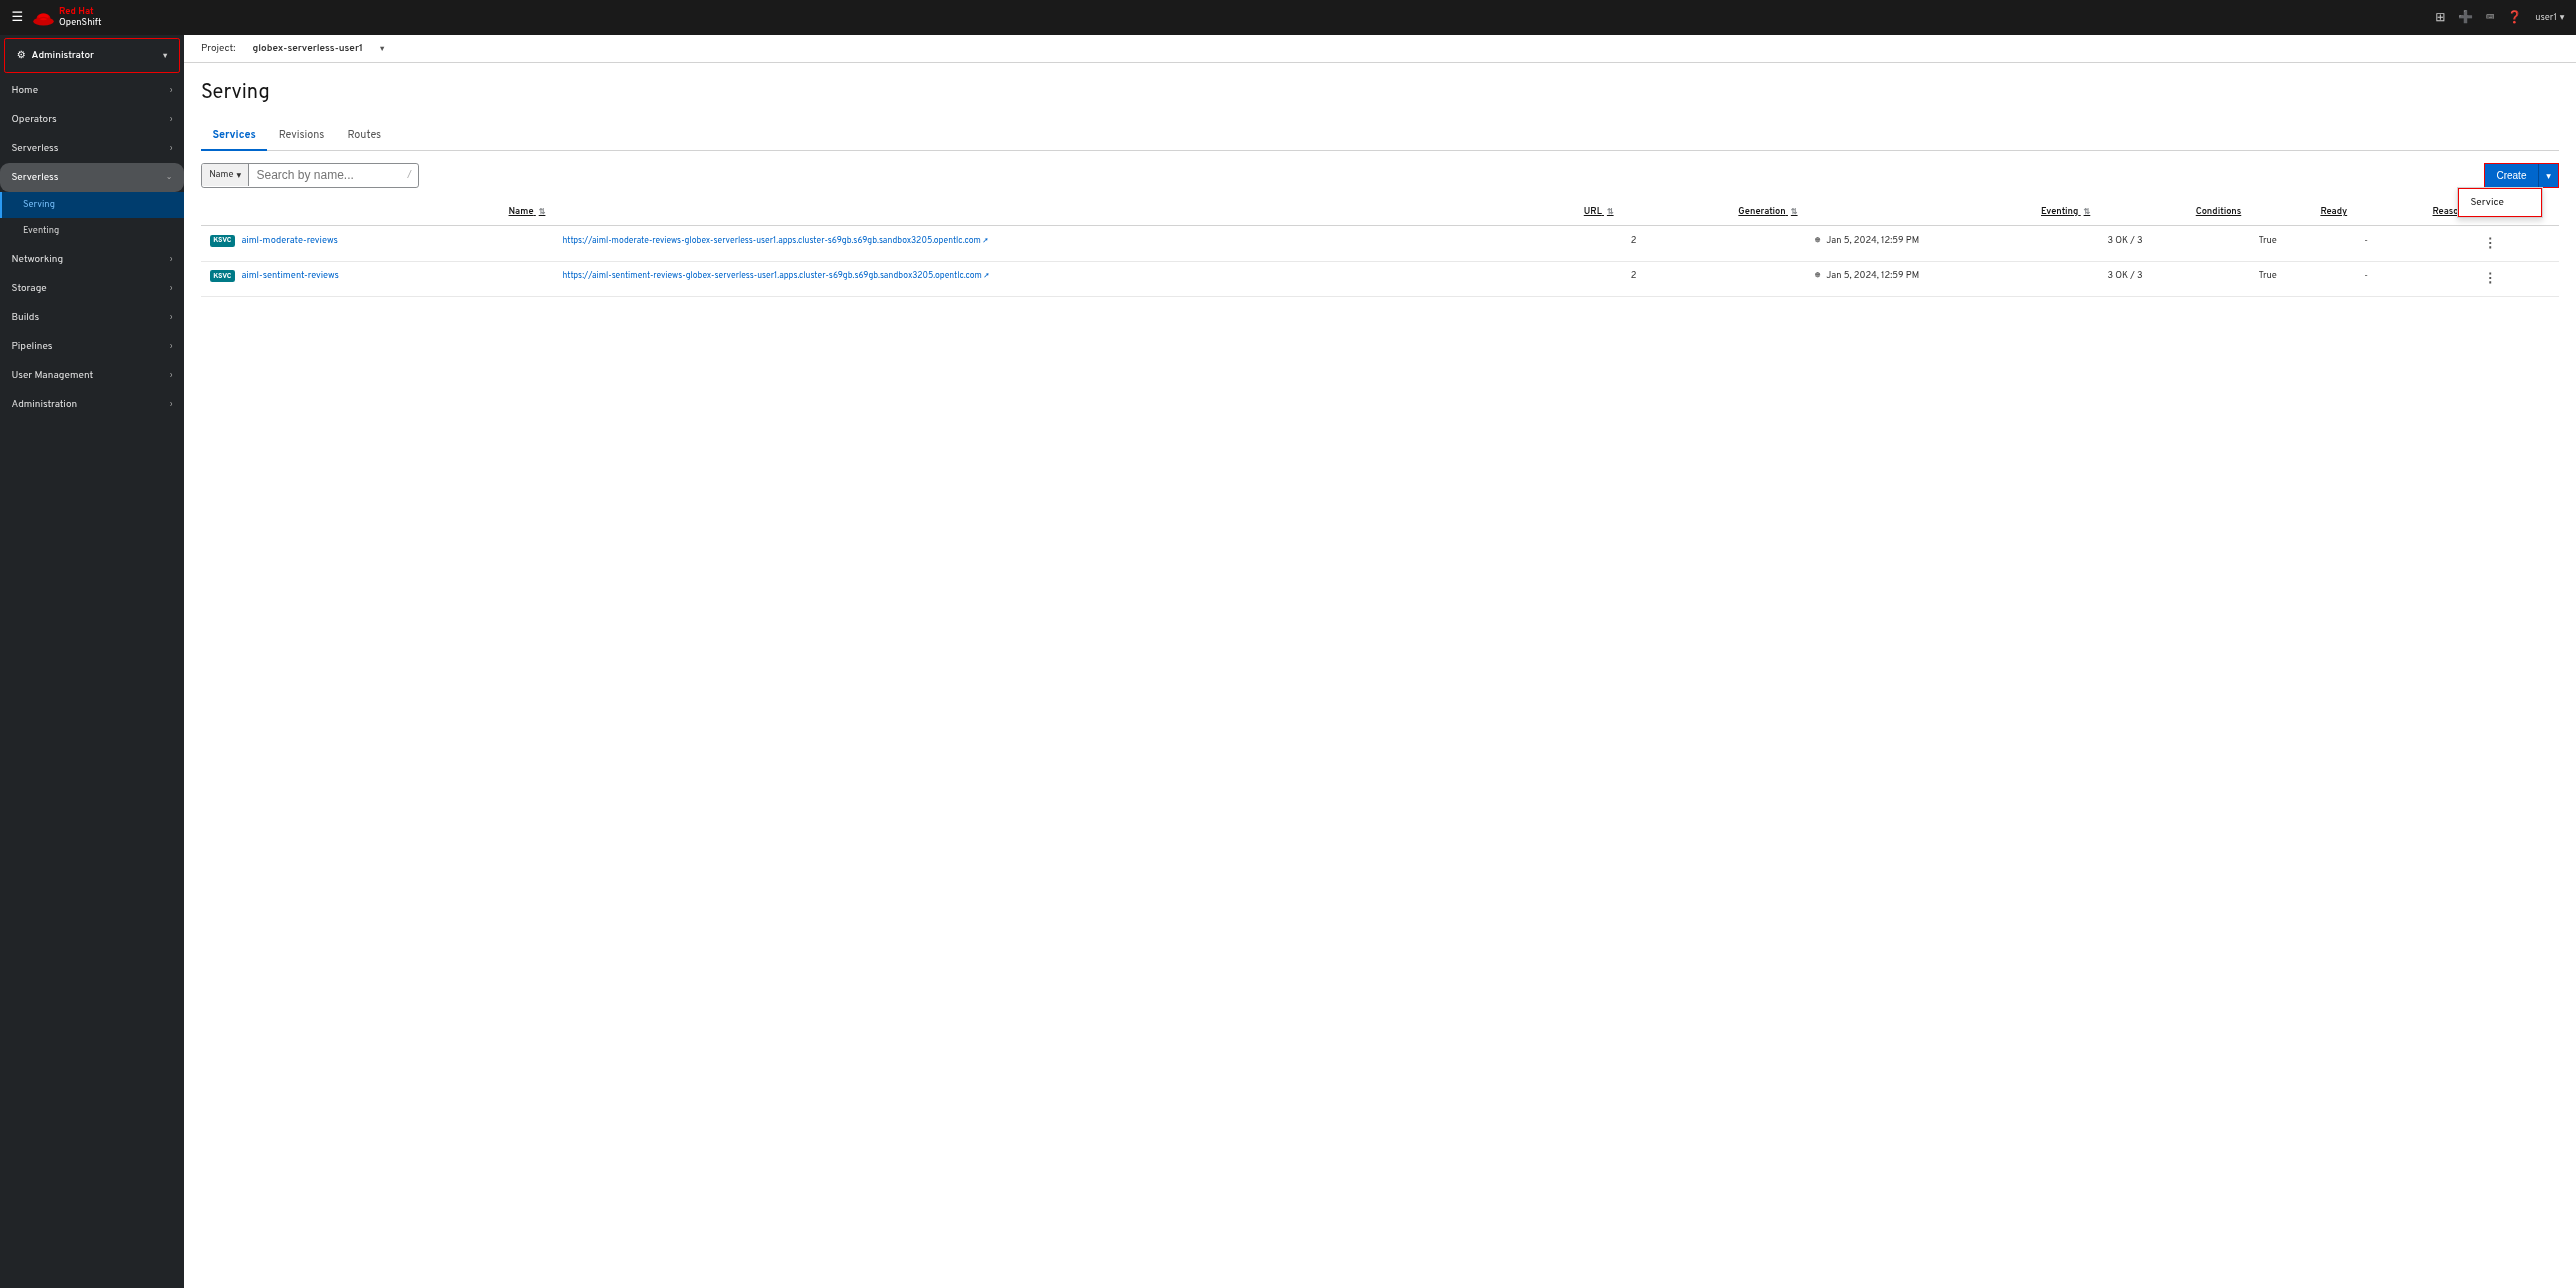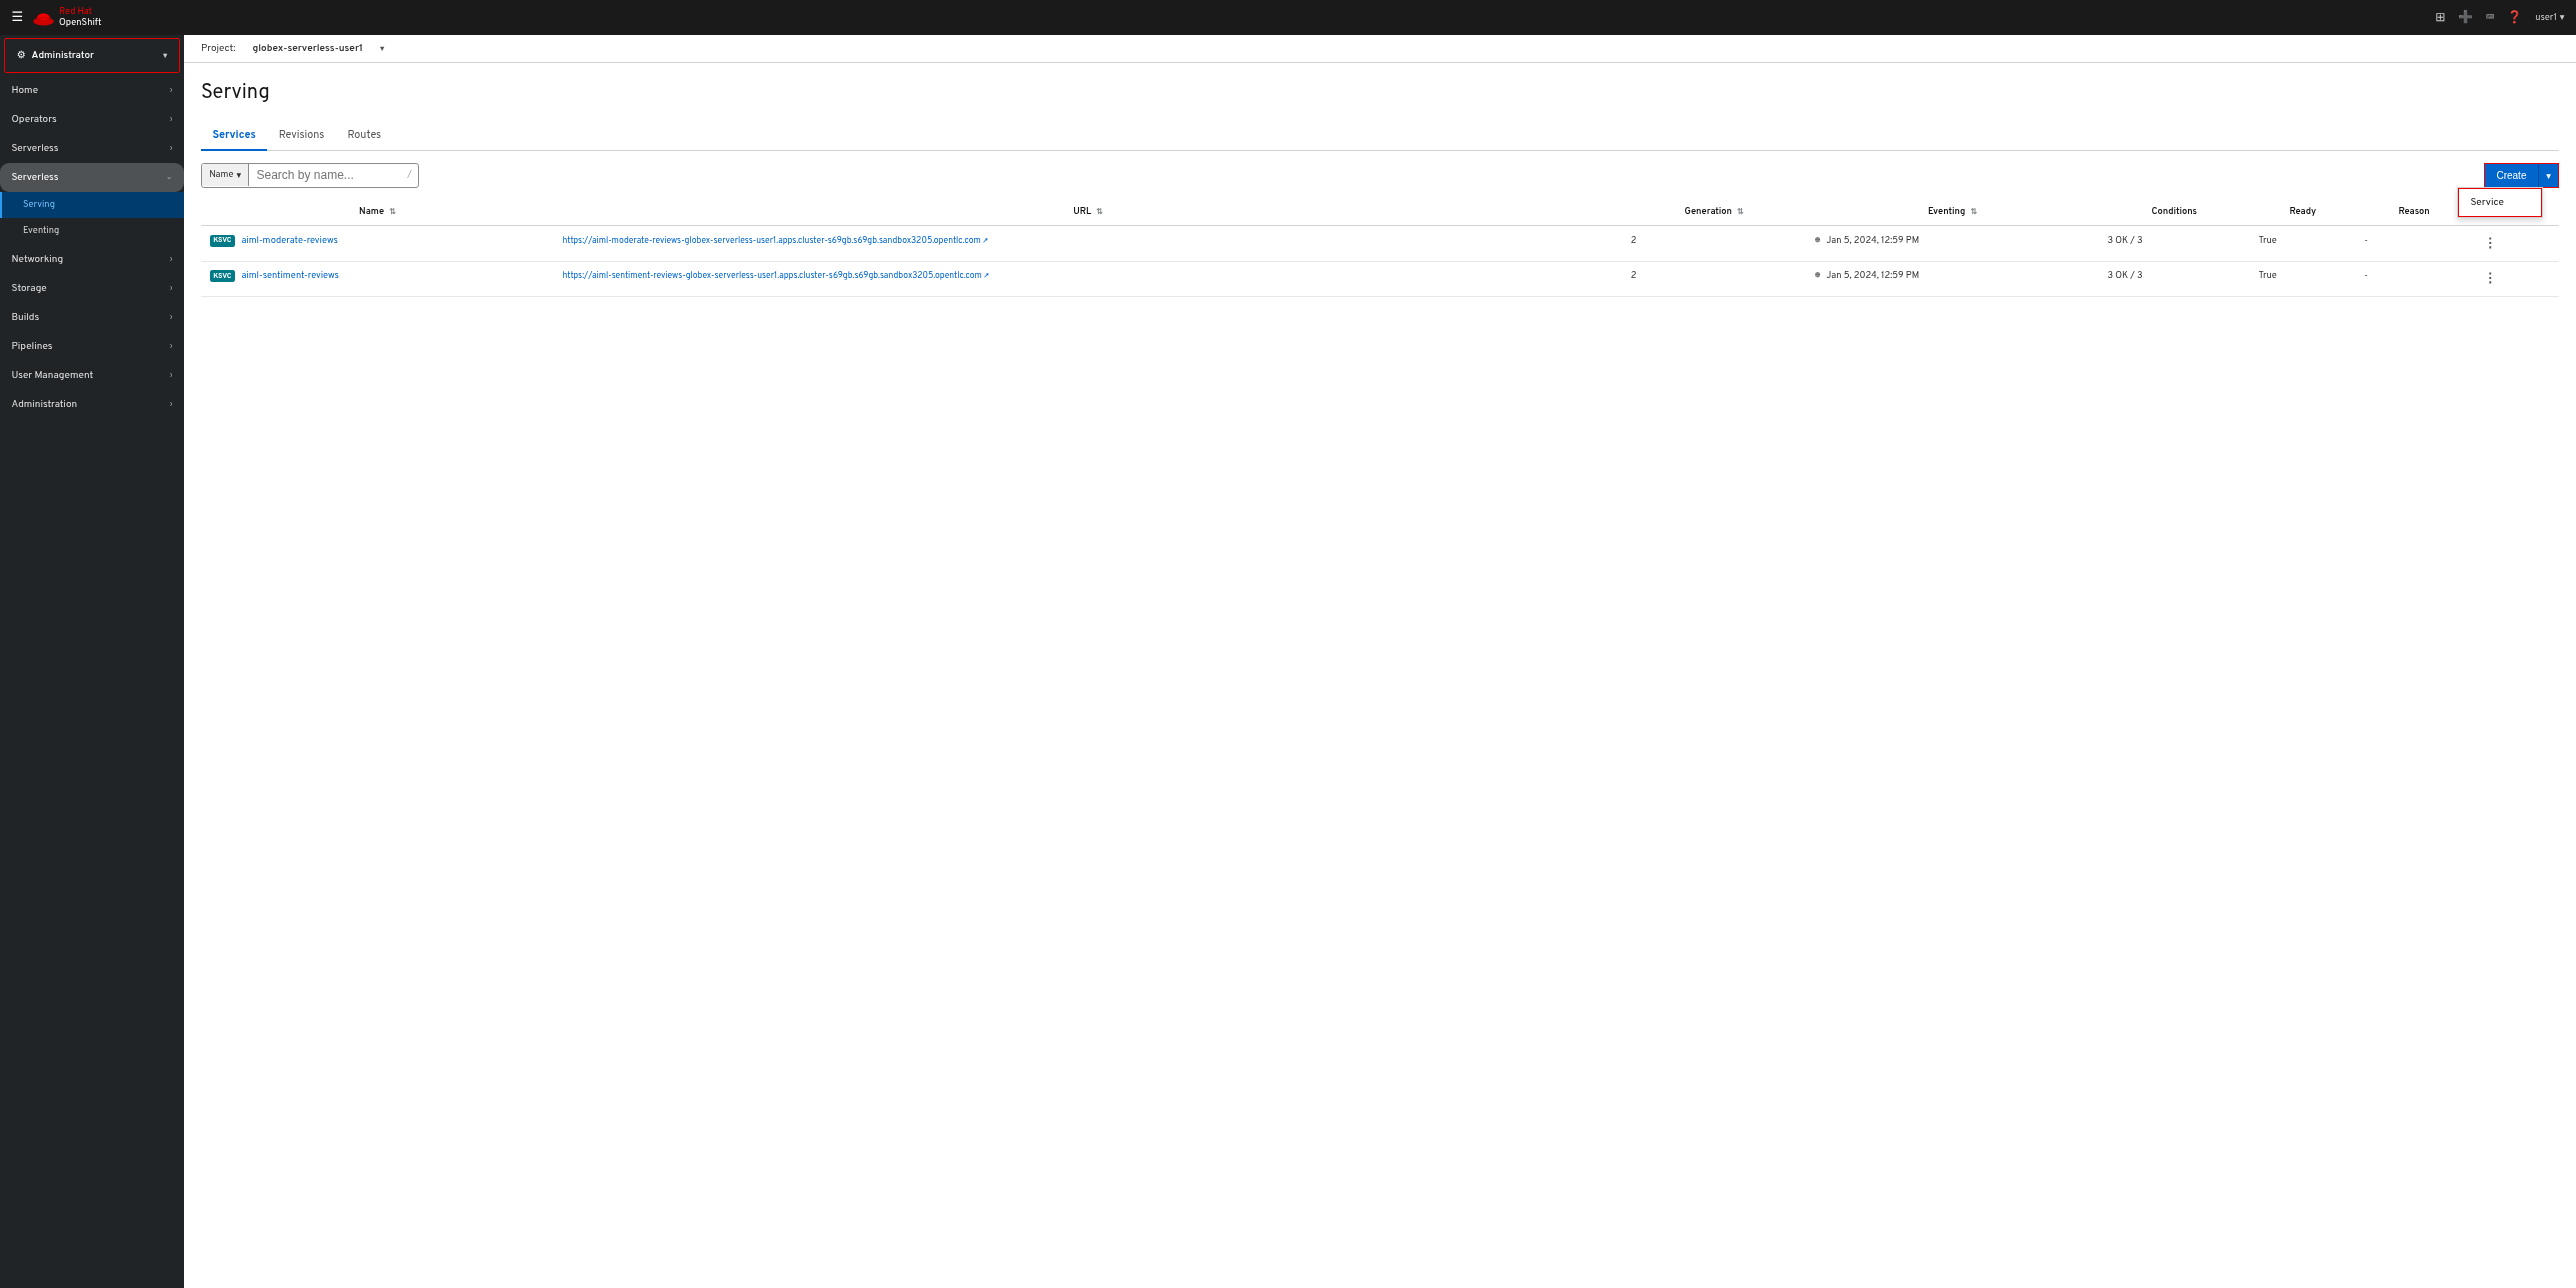--- a/index.html
+++ b/index.html
@@ -15,21 +15,21 @@
       padding: 0 11.5px;
       gap: 8.6px;
       flex-shrink: 0;
       z-index: 100;
     }
     .topnav-hamburger { cursor: pointer; font-size: 13px; color: #fff; }
     .topnav-brand { display: flex; align-items: center; gap: 5.8px; flex: 1; }
     .redhat-logo { display: flex; align-items: center; gap: 4.3px; }
     .rh-hat { width: 23px; height: 16px; }
     .brand-text { display: flex; flex-direction: column; line-height: 1.1; }
-    .brand-red { color: #ee0000; font-weight: 400; font-size: 9.3px; }
+    .brand-red { color: #ee0000; font-weight: 700; font-size: 9.3px; }
     .brand-openshift { color: #fff; font-size: 9.3px; font-weight: 400; }
     .topnav-icons { display: flex; align-items: center; gap: 13px; color: #ccc; }
     .topnav-icon { cursor: pointer; font-size: 12.2px; color: #ccc; }
     .topnav-user { color: #ccc; cursor: pointer; font-size: 9.3px; display: flex; align-items: center; gap: 2.9px; }
 
     
     .app-body { display: flex; flex: 1; overflow: hidden; }
 
     
     .sidebar {
@@ -206,26 +206,27 @@
       color: #151515;
       cursor: pointer;
       border: 1.4px solid #e00;
     }
 
     
     .table-container { flex: 1; overflow: auto; padding: 0 17px; }
     table { width: 100%; border-collapse: collapse; }
     thead tr { border-bottom: 0.7px solid #d2d2d2; }
     th {
-      text-align: center;
+      text-align: right;
       padding: 7.2px 8.6px;
       font-size: 9.3px;
       font-weight: 600;
       color: #151515;
       white-space: nowrap;
+      text-decoration: underline;
     }
     th .sort-icon { color: #8a8d90; font-size: 8px; margin-left: 2.9px; cursor: pointer; }
     tbody tr { border-bottom: 0.7px solid #e8e8e8; }
     td { padding: 8.6px 8.6px; font-size: 9.3px; color: #333; vertical-align: top; }
 
     .ksvc-badge {
       display: inline-block;
       background: #007a87;
       color: #fff;
       font-size: 7.2px;

